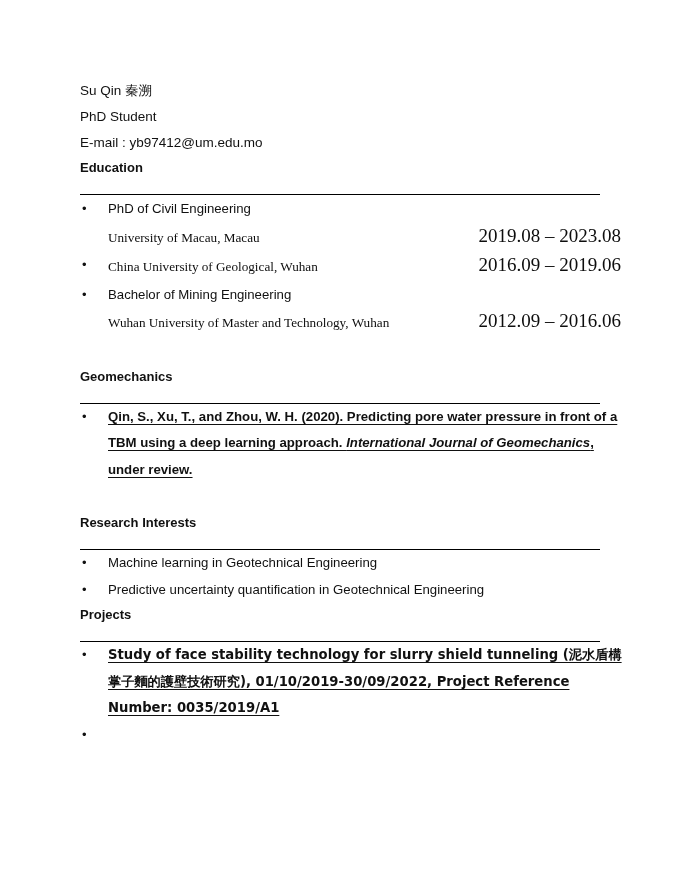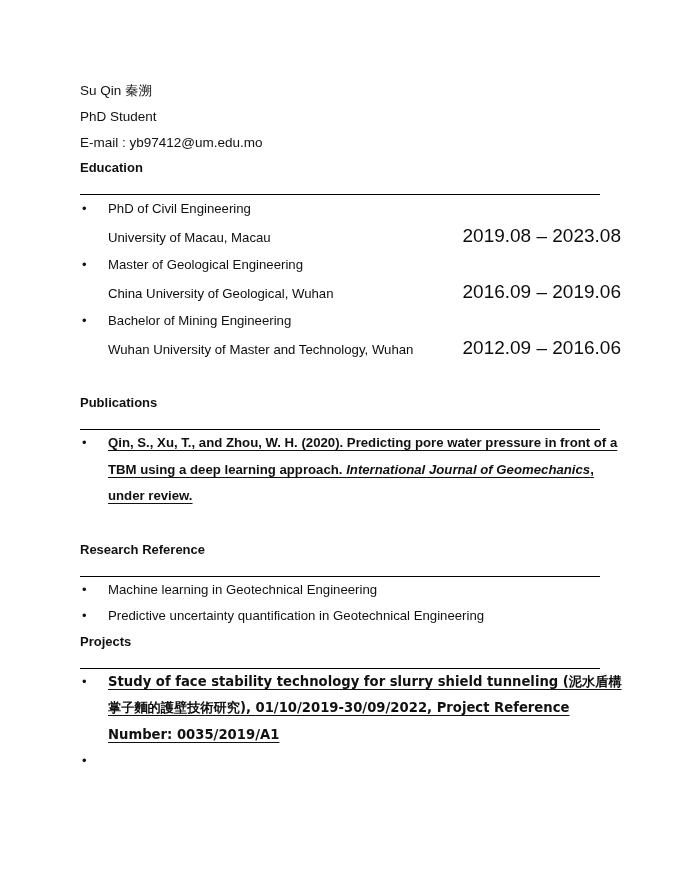--- a/index.html
+++ b/index.html
@@ -59,20 +59,21 @@
     color: #111111;
   }
   .edu-entry {
     margin-top: 1px;
   }
   .edu-grid {
     display: flex;
     justify-content: space-between;
     align-items: baseline;
     width: 513px;
+    font-family: Liberation Serif, serif;
   }
   .edu-school {
     font-size: 13.2px;
     line-height: 26.5px;
   }
   .edu-date {
     font-size: 19px;
     line-height: 26.5px;
     white-space: pre;
     text-align: right;
@@ -130,21 +131,20 @@
         <span class="edu-grid">
           <span class="edu-school">University of Macau, Macau</span>
           <span class="edu-date">2019.08 – 2023.08</span>
         </span>
       </div>
     </div>
 
     <div class="edu-entry">
       <div class="bullet-row">
         <span class="dot">•</span>
-        <span>Master of Geological Engineering</span>
       </div>
       <div class="indent-line">
         <span class="edu-grid">
           <span class="edu-school">China University of Geological, Wuhan</span>
           <span class="edu-date">2016.09 – 2019.06</span>
         </span>
       </div>
     </div>
 
     <div class="edu-entry">
@@ -157,31 +157,31 @@
           <span class="edu-school">Wuhan University of Master and Technology, Wuhan</span>
           <span class="edu-date">2012.09 – 2016.06</span>
         </span>
       </div>
     </div>
 
   </div>
 
   <div class="gap-lg"></div>
 
-  <div class="section-heading">Publications</div>
+  <div class="section-heading">Geomechanics</div>
   <div class="bullet-list">
     <div class="bullet-row pub-block">
       <span class="dot">•</span>
       <span class="rich"><span>Qin, S., Xu, T., and Zhou, W. H. (2020). Predicting pore water pressure in front of a TBM using a deep learning approach. </span><span class="ital">International Journal of Geomechanics</span><span>, under review.</span></span>
     </div>
   </div>
 
   <div class="gap-lg"></div>
 
-  <div class="section-heading">Research Reference</div>
+  <div class="section-heading">Research Interests</div>
   <div class="bullet-list">
     <div class="bullet-row">
       <span class="dot">•</span>
       <span class="plain-bullet">Machine learning in Geotechnical Engineering</span>
     </div>
     <div class="bullet-row">
       <span class="dot">•</span>
       <span class="plain-bullet">Predictive uncertainty quantification in Geotechnical Engineering</span>
     </div>
   </div>

